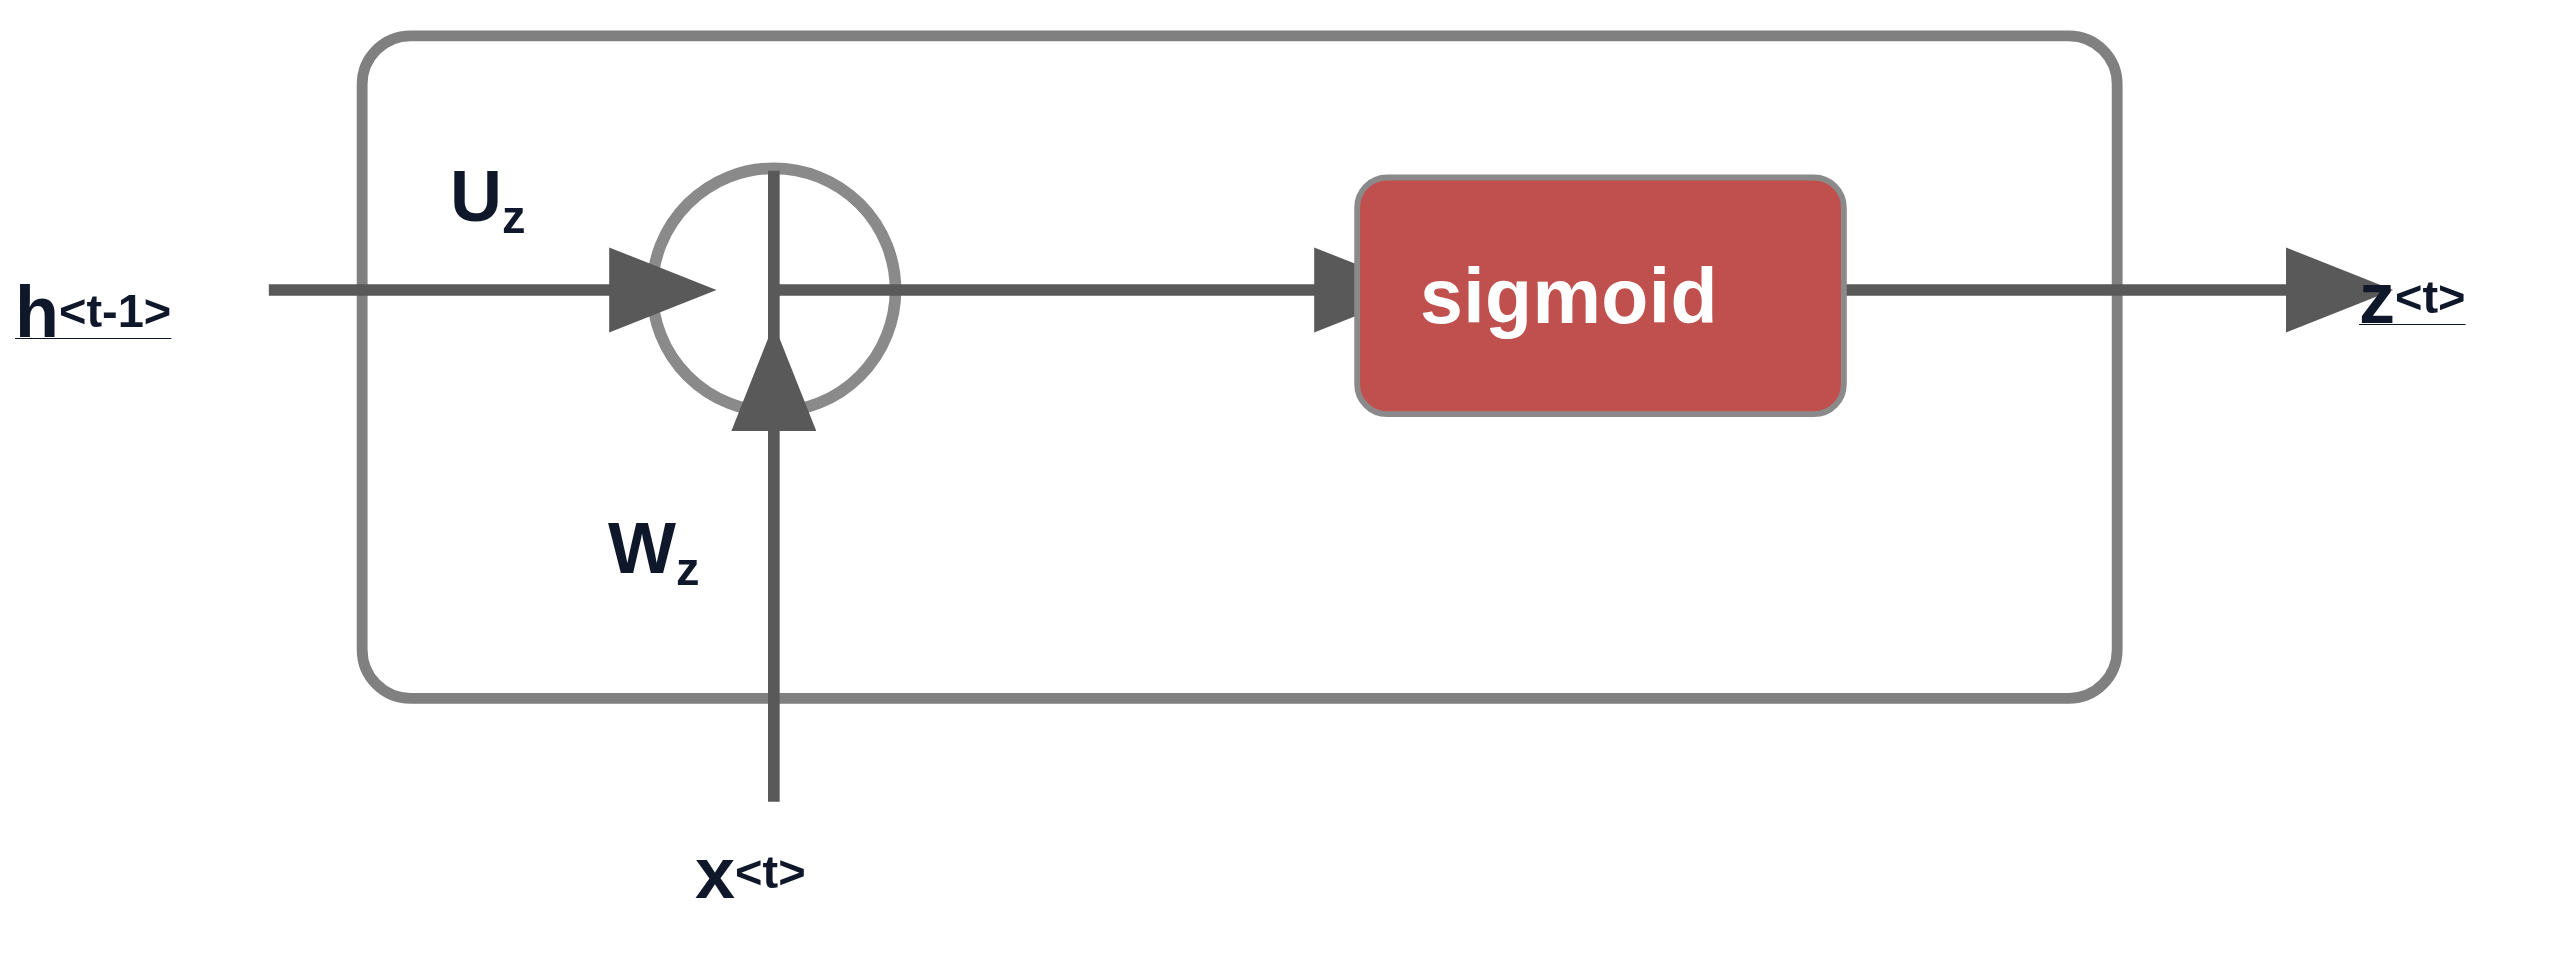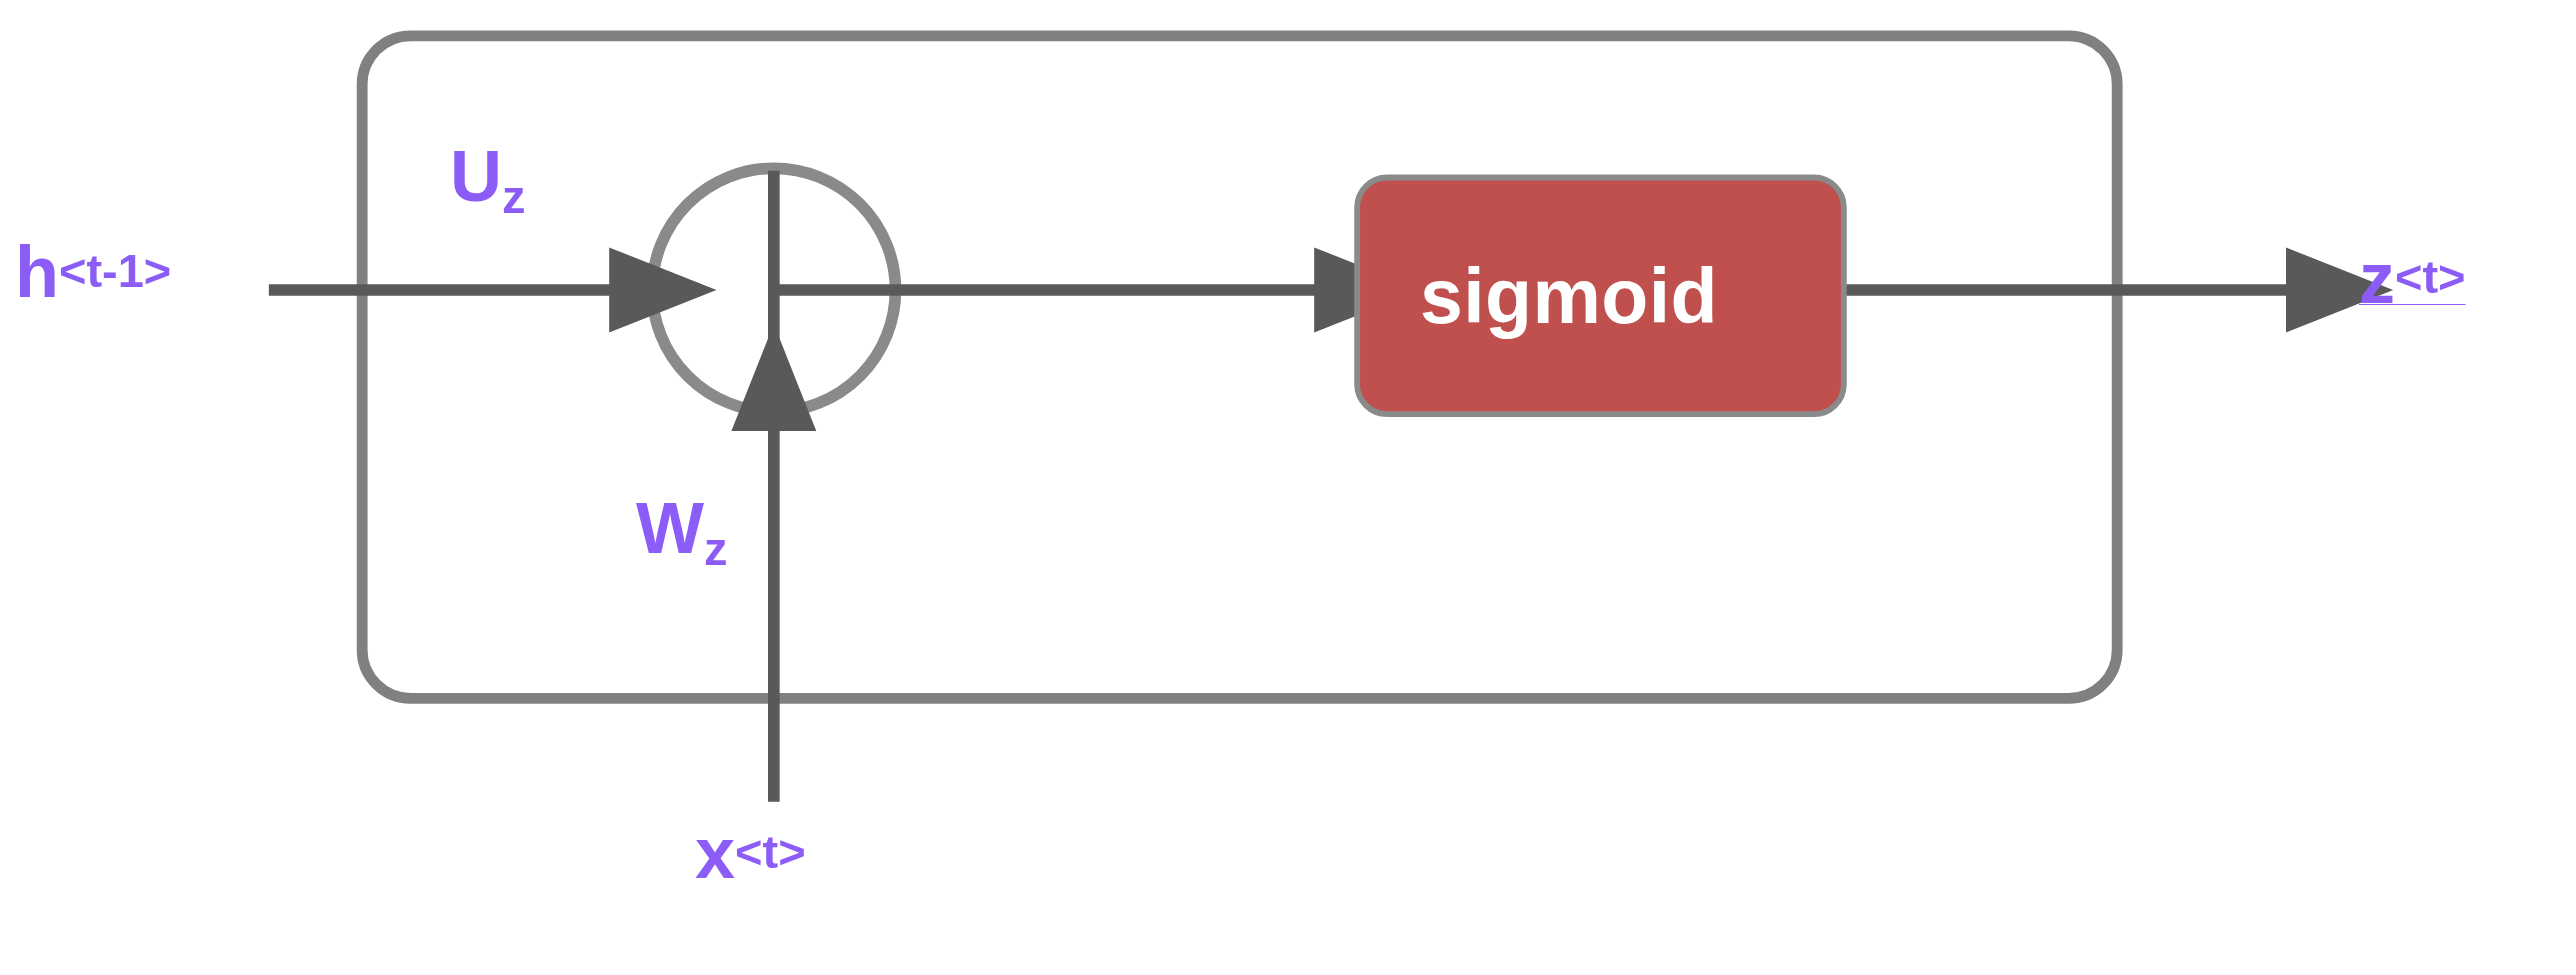--- a/index.html
+++ b/index.html
@@ -18,26 +18,27 @@
   }
   #canvas-svg {
     position: absolute;
     left: 0;
     top: 0;
     width: 2576px;
     height: 975px;
   }
   .lbl {
     position: absolute;
-    color: #8b5cf6;
+    color: #0f172a;
     font-family: "Liberation Sans", sans-serif;
     font-weight: bold;
     white-space: nowrap;
     line-height: 1;
     user-select: none;
+    margin-top: 20px;
   }
   .lbl .base {
     font-size: 72px;
     font-weight: bold;
   }
   .lbl .sup {
     font-size: 47px;
     font-weight: bold;
     vertical-align: super;
     position: relative;
@@ -45,23 +46,23 @@
     letter-spacing: 0px;
   }
   .lbl .sub {
     font-size: 47px;
     font-weight: bold;
     vertical-align: sub;
     position: relative;
     top: 0.18em;
   }
   
-  #label-h-prev   { left: 15px;   top: 236px; }
+  #label-h-prev   { left: 15px;   top: 256px; text-decoration: underline; }
   #label-uz       { left: 450px;  top: 140px; }
-  #label-wz       { left: 636px;  top: 492px; }
+  #label-wz       { left: 608px;  top: 492px; }
   #label-xt       { left: 695px;  top: 817px; }
   #label-zt       { left: 2359px; top: 242px; text-decoration: underline; }
 
   #sigmoid-label {
     position: absolute;
     left: 1355px;
     top: 175px;
     width: 428px;
     height: 242px;
     display: flex;

